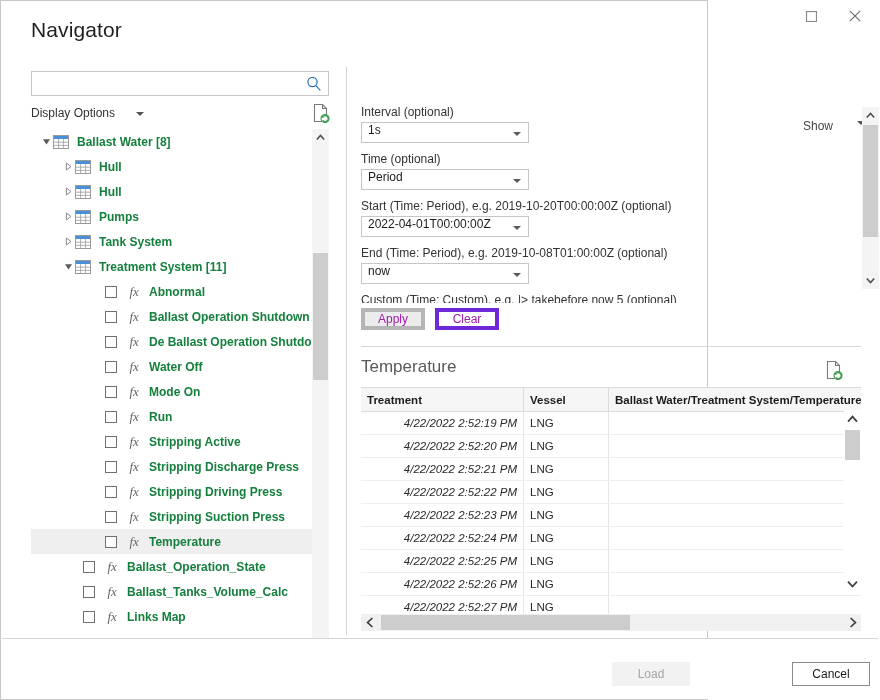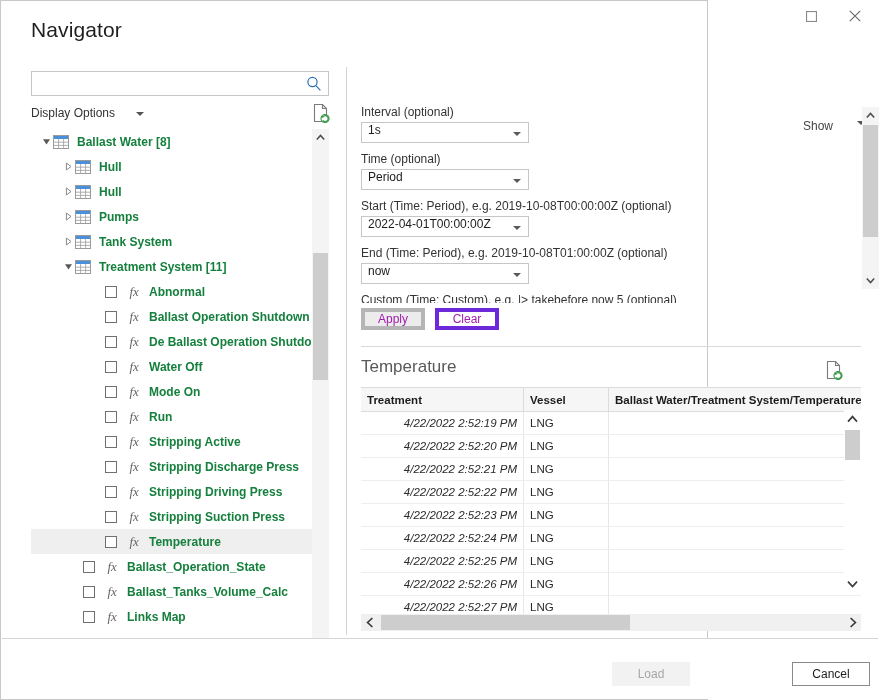--- a/index.html
+++ b/index.html
@@ -638,21 +638,21 @@
         <div class="fld-label">Interval (optional)</div>
         <div class="combo">
           <span class="cval">1s</span>
           <span class="carr"></span>
         </div>
         <div class="fld-label">Time (optional)</div>
         <div class="combo">
           <span class="cval">Period</span>
           <span class="carr"></span>
         </div>
-        <div class="fld-label">Start (Time: Period), e.g. 2019-10-08T00:00:00Z (optional)</div>
+        <div class="fld-label">Start (Time: Period), e.g. 2019-10-20T00:00:00Z (optional)</div>
         <div class="combo">
           <span class="cval">2022-04-01T00:00:00Z</span>
           <span class="carr"></span>
         </div>
         <div class="fld-label">End (Time: Period), e.g. 2019-10-08T01:00:00Z (optional)</div>
         <div class="combo">
           <span class="cval">now</span>
           <span class="carr"></span>
         </div>
         <div class="fld-label">Custom (Time: Custom), e.g. |&gt; takebefore now 5 (optional)</div>

